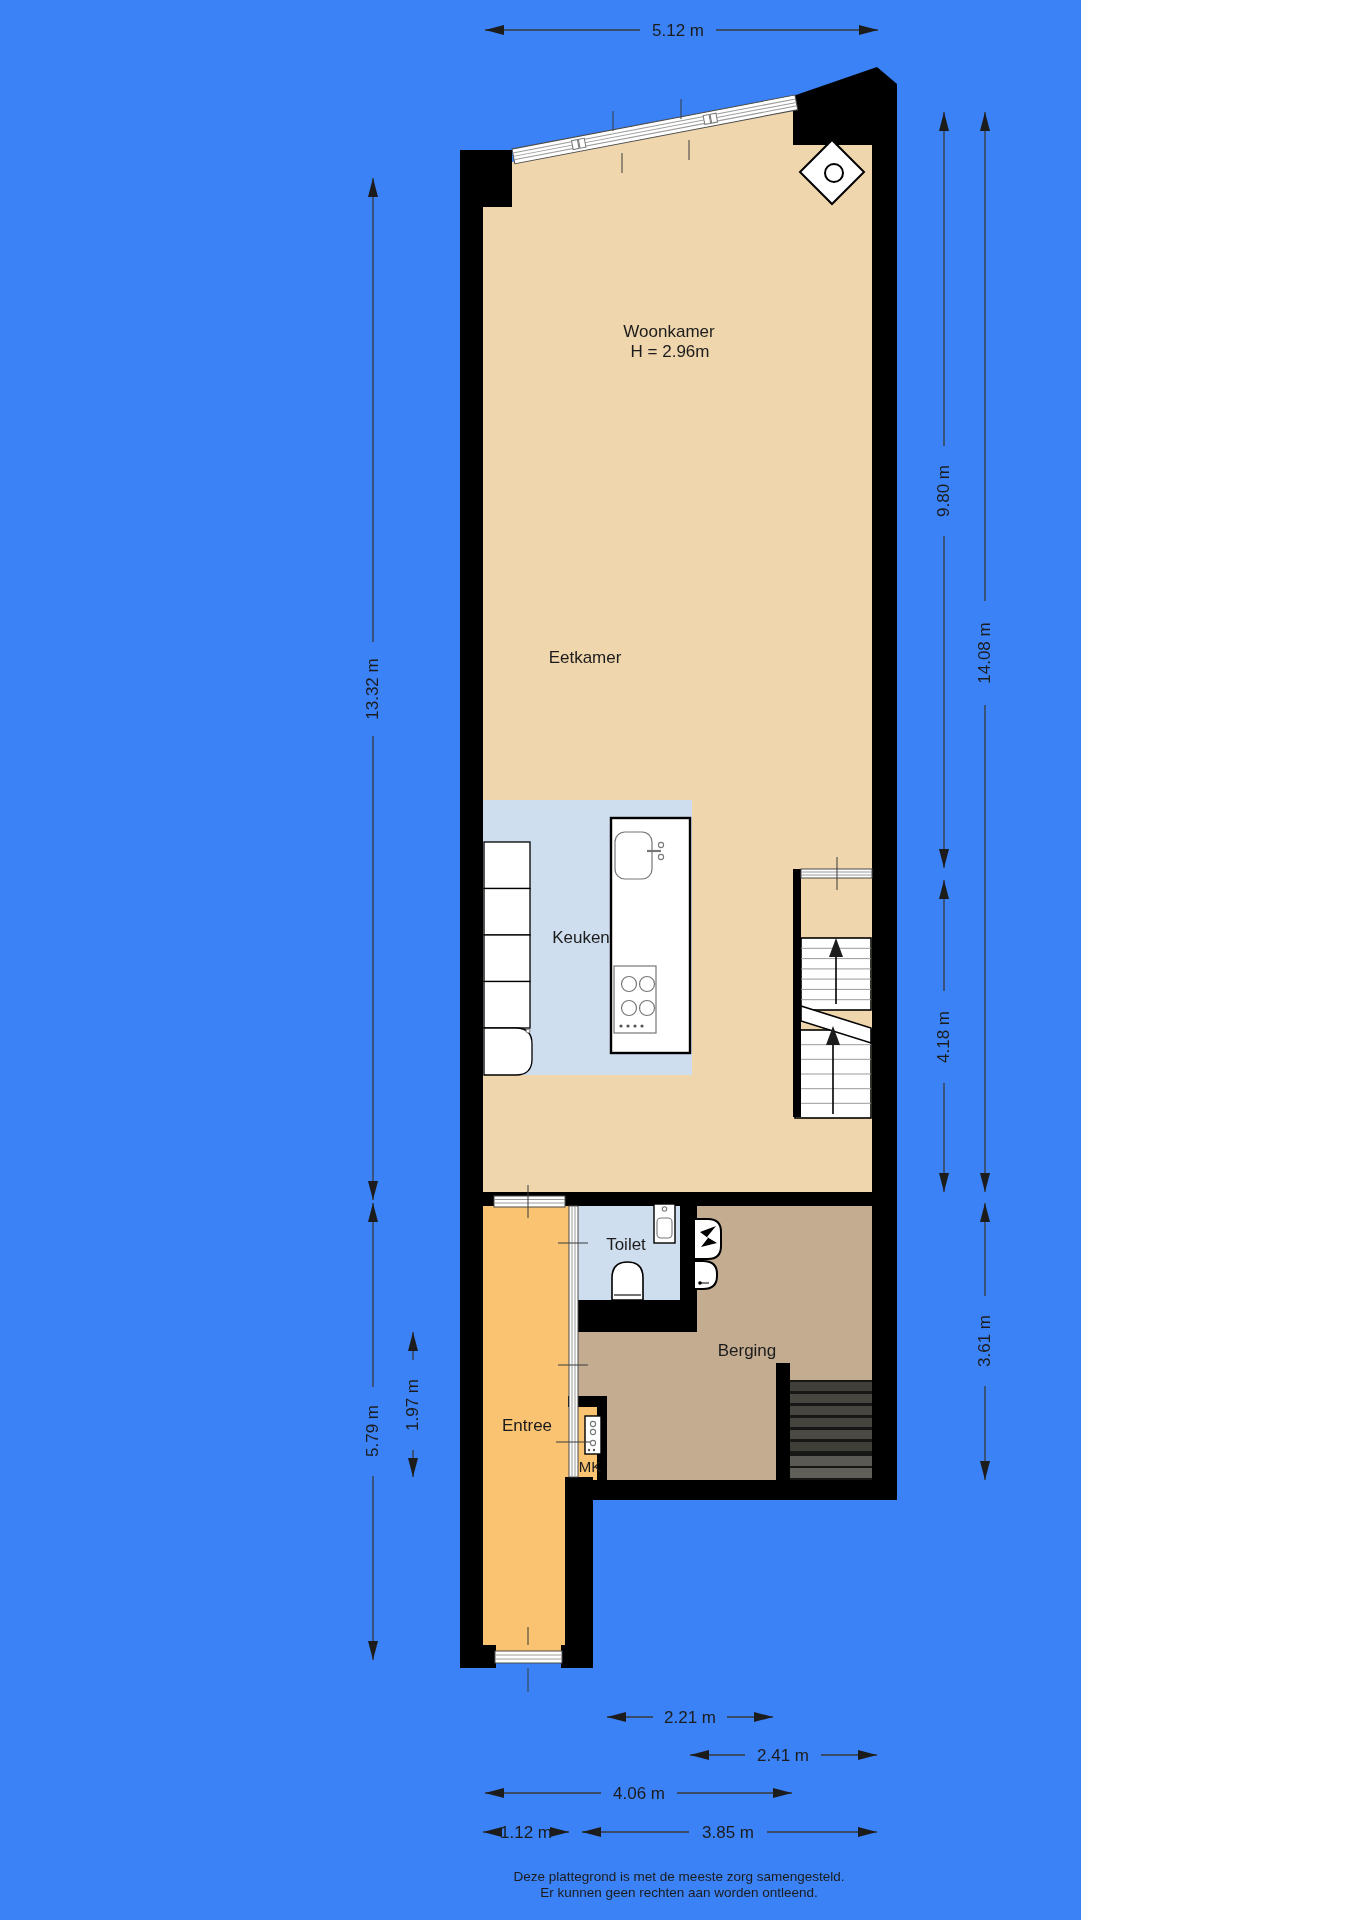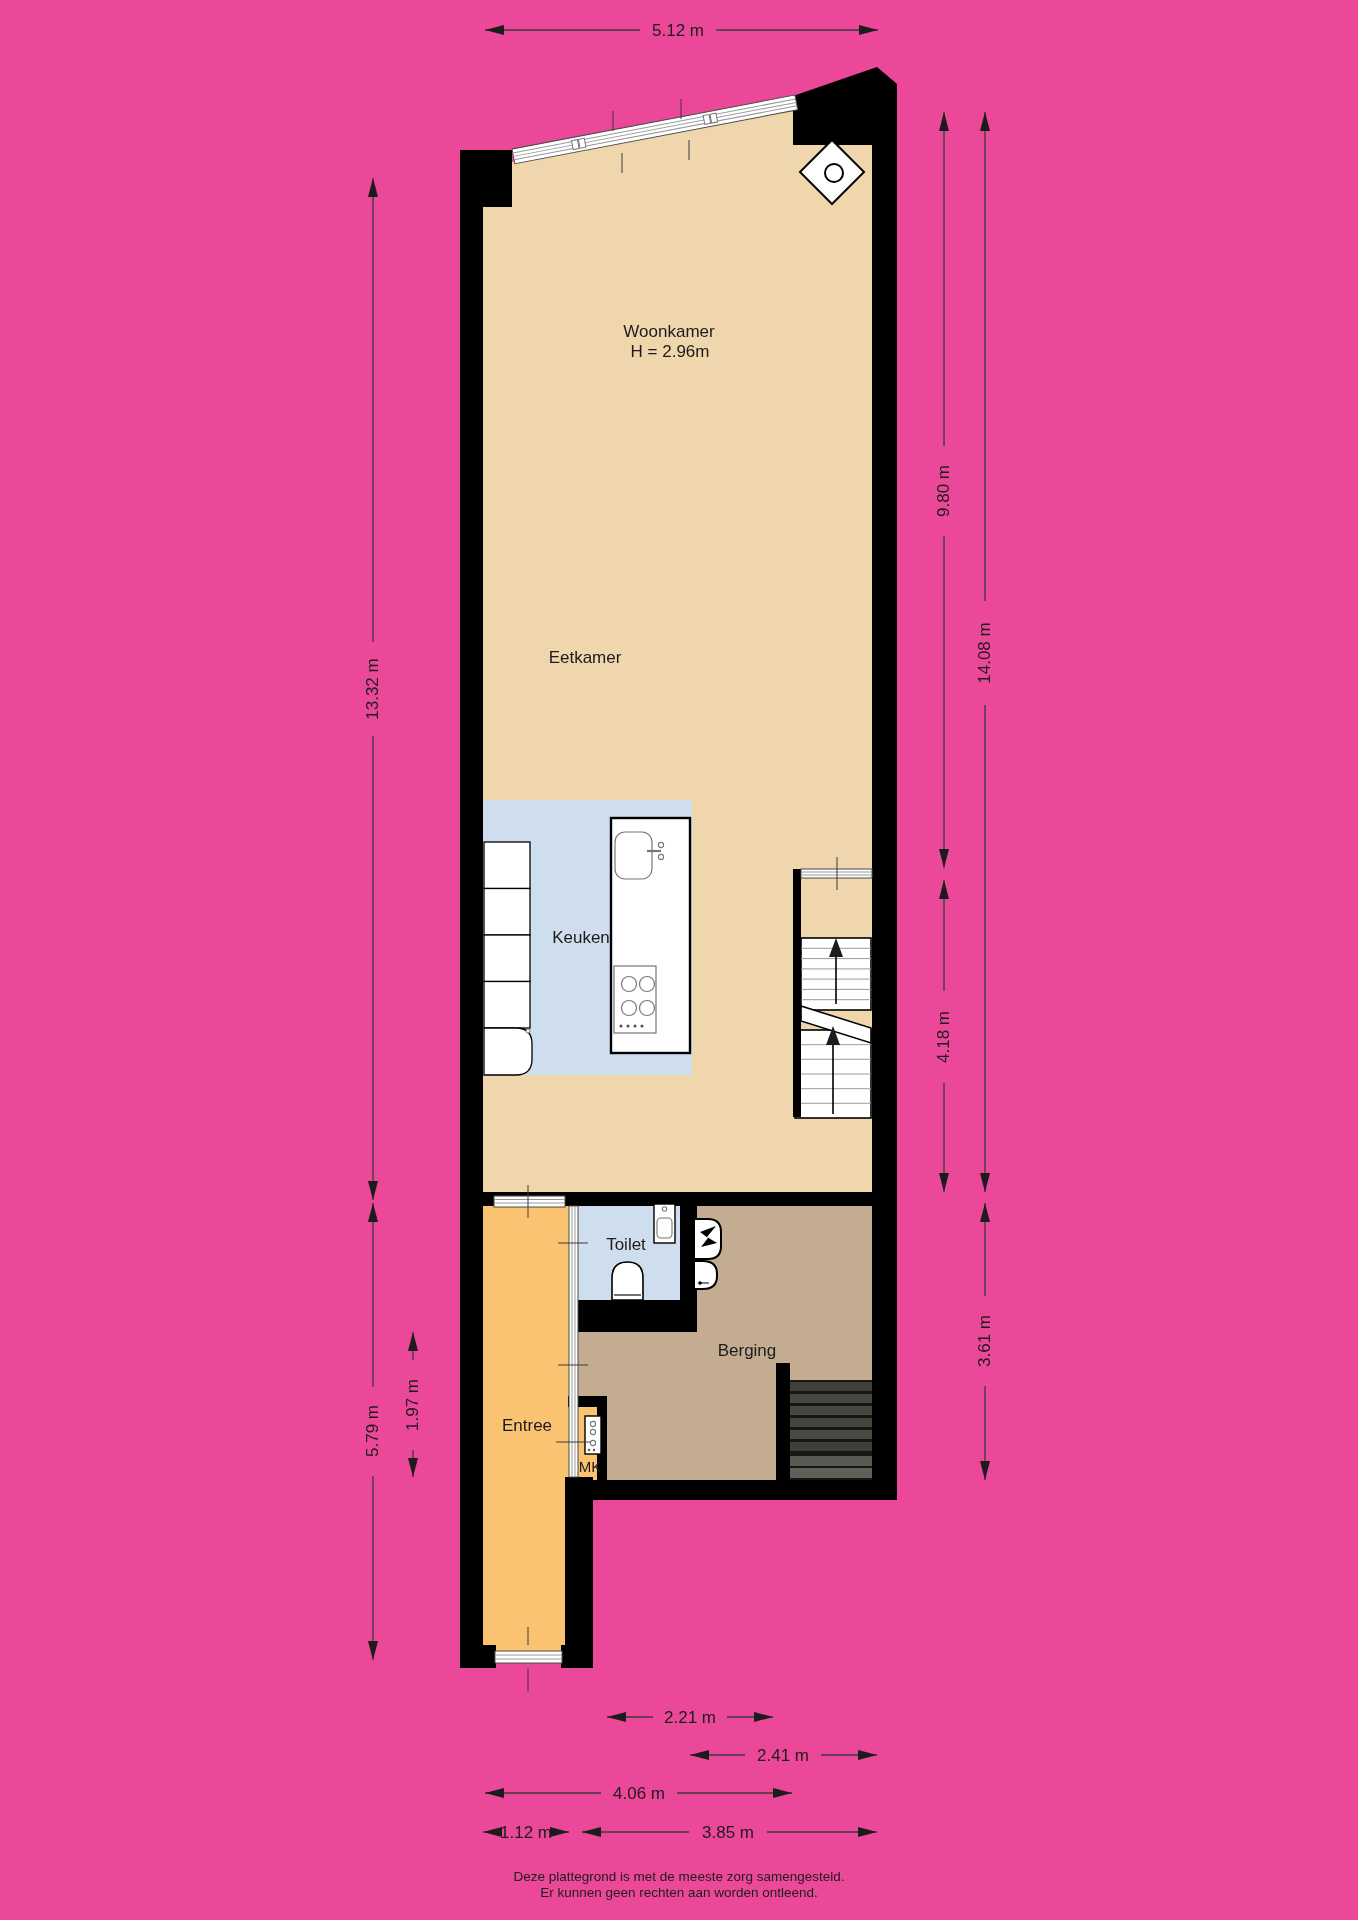--- a/index.html
+++ b/index.html
@@ -1,16 +1,16 @@
 <!DOCTYPE html>
 <html><head>
 <meta charset="utf-8">
 <style>
   html,body{margin:0;padding:0;background:#ffffff;}
-  .page{position:relative;width:1358px;height:1920px;background:#ec4899;font-family:"Liberation Sans",sans-serif;}
+  .page{position:relative;width:1081px;height:1920px;background:#3b82f6;font-family:"Liberation Sans",sans-serif;}
   svg{display:block;}
   text{font-family:"Liberation Sans",sans-serif;fill:#1c1c1c;}
   .room-label{font-size:17px;}
   .dim-label{font-size:17px;}
   .mk-label{font-size:15px;}
   .footer-label{font-size:13.5px;}
   .wall{fill:#000000;stroke:none;}
   .floor-main{fill:#efd6ad;}
   .floor-kitchen{fill:#cfdeee;}
   .floor-entree{fill:#f9c372;}

